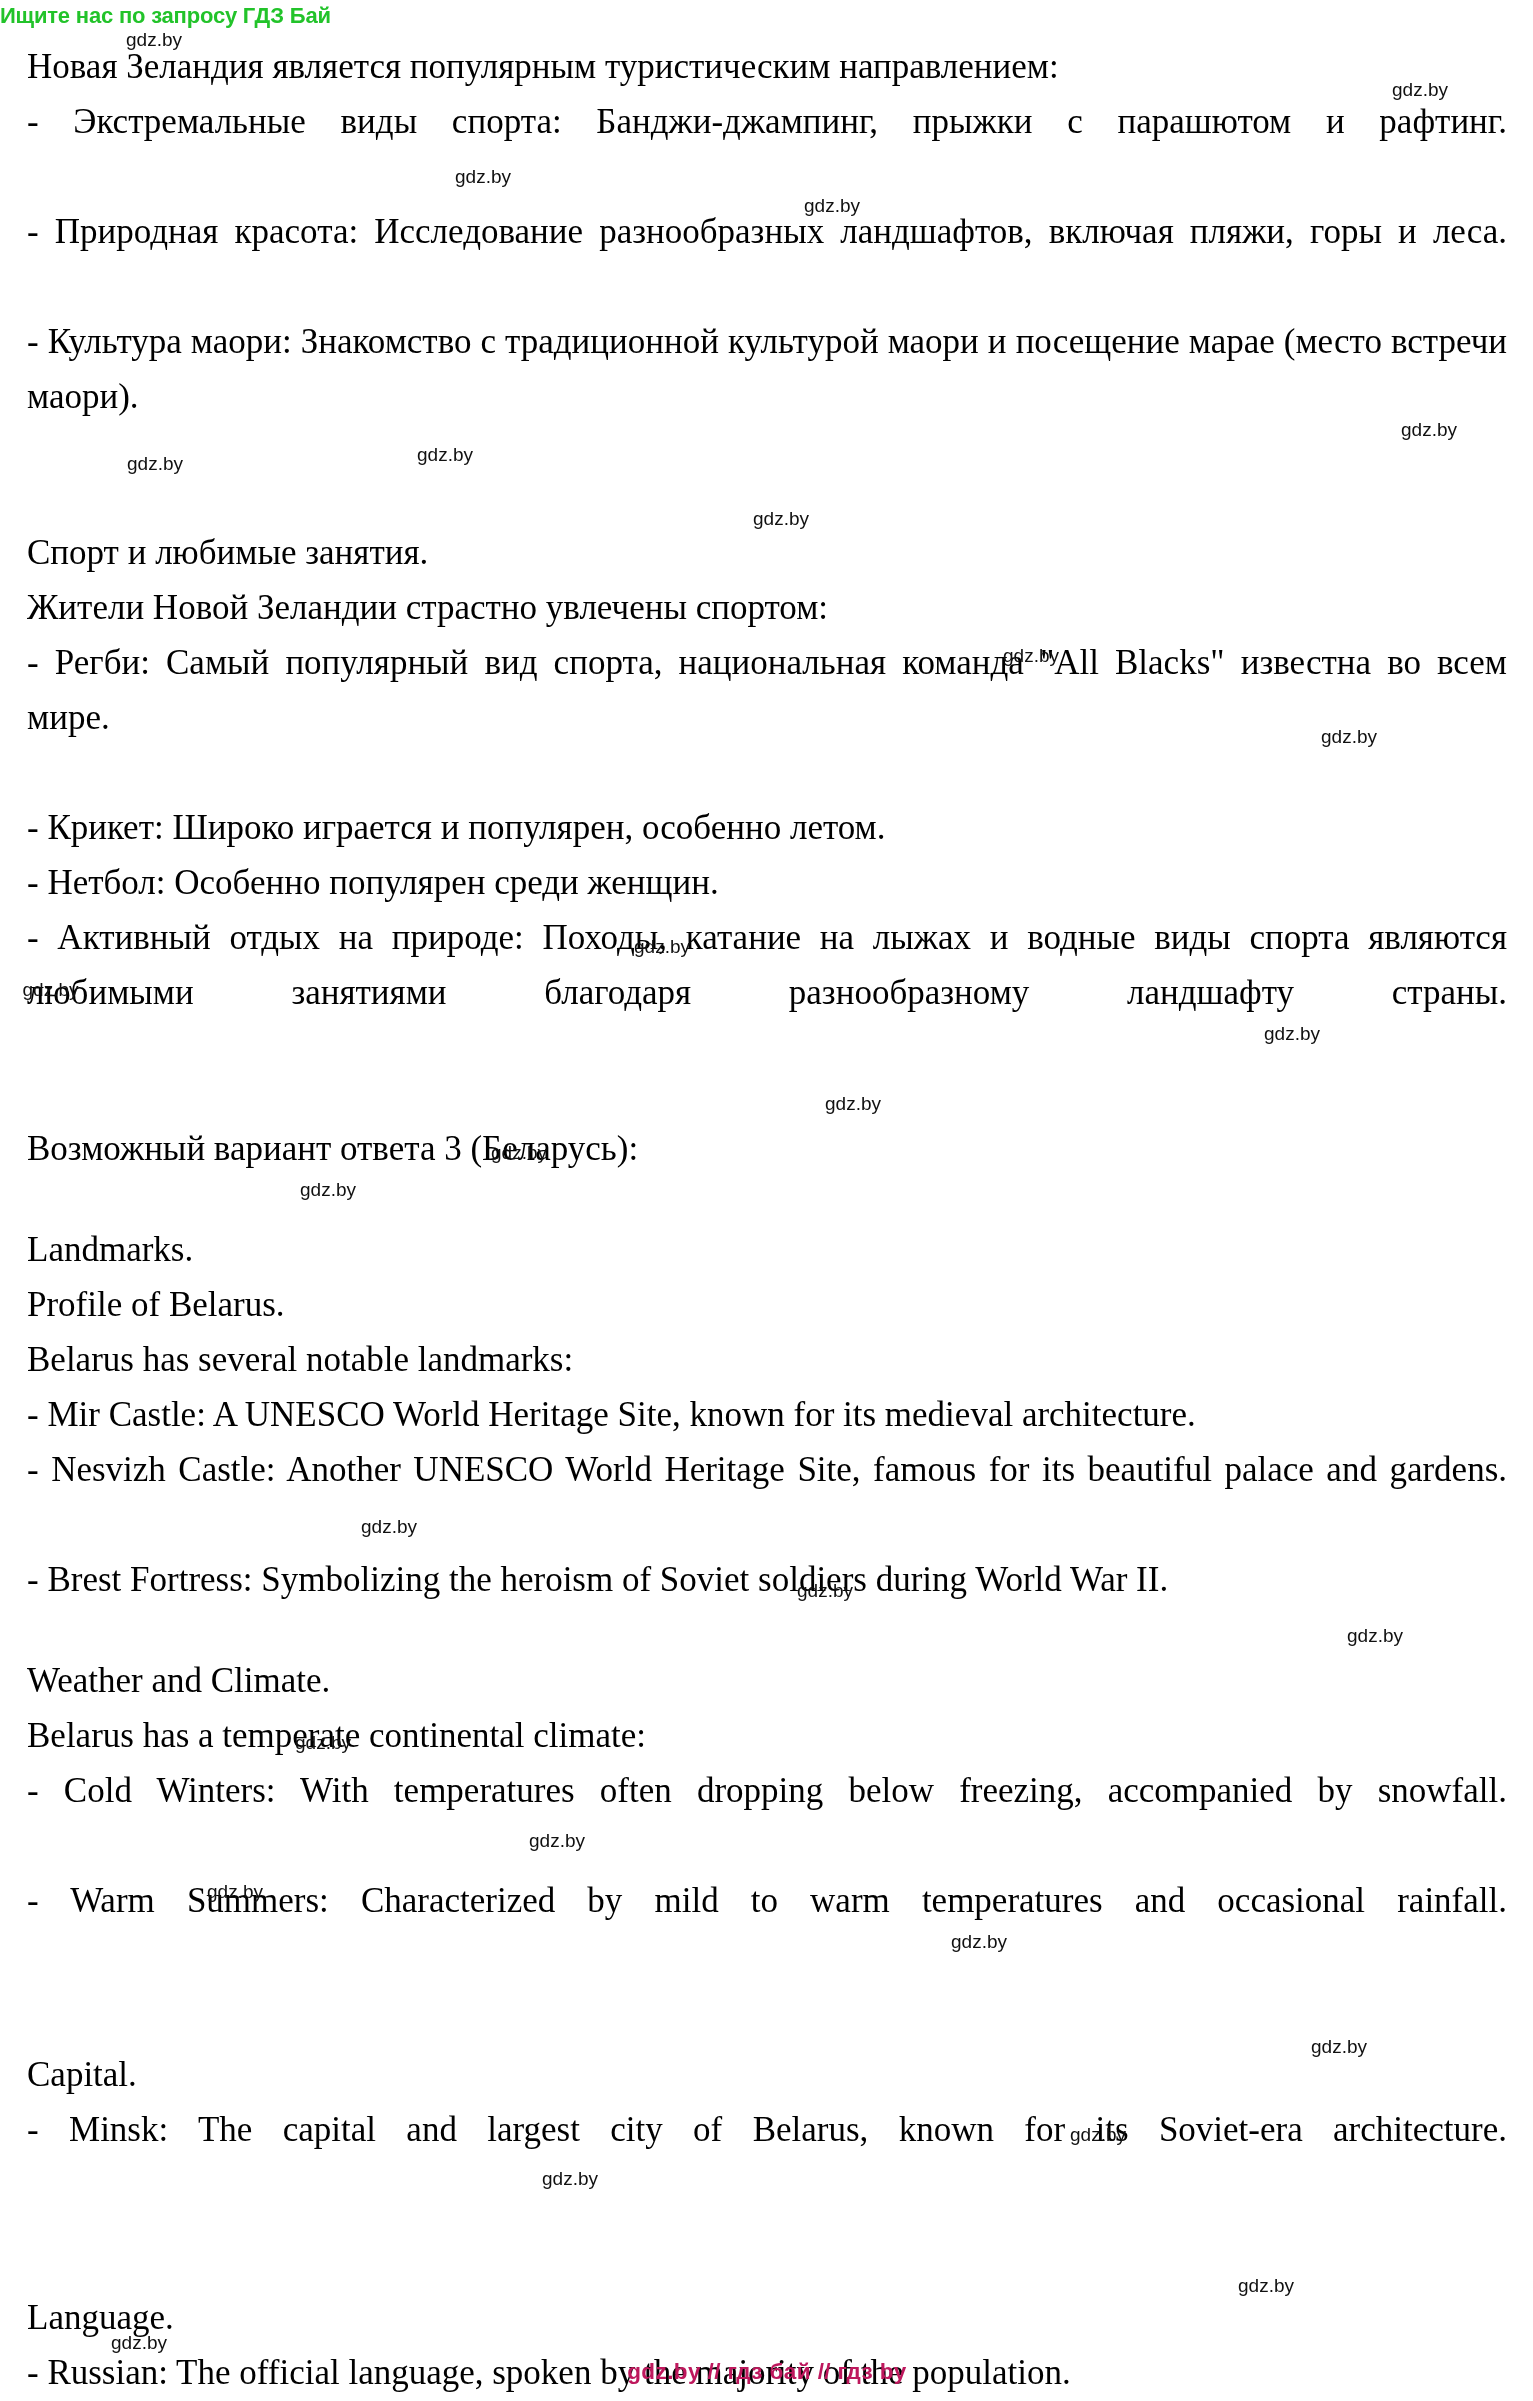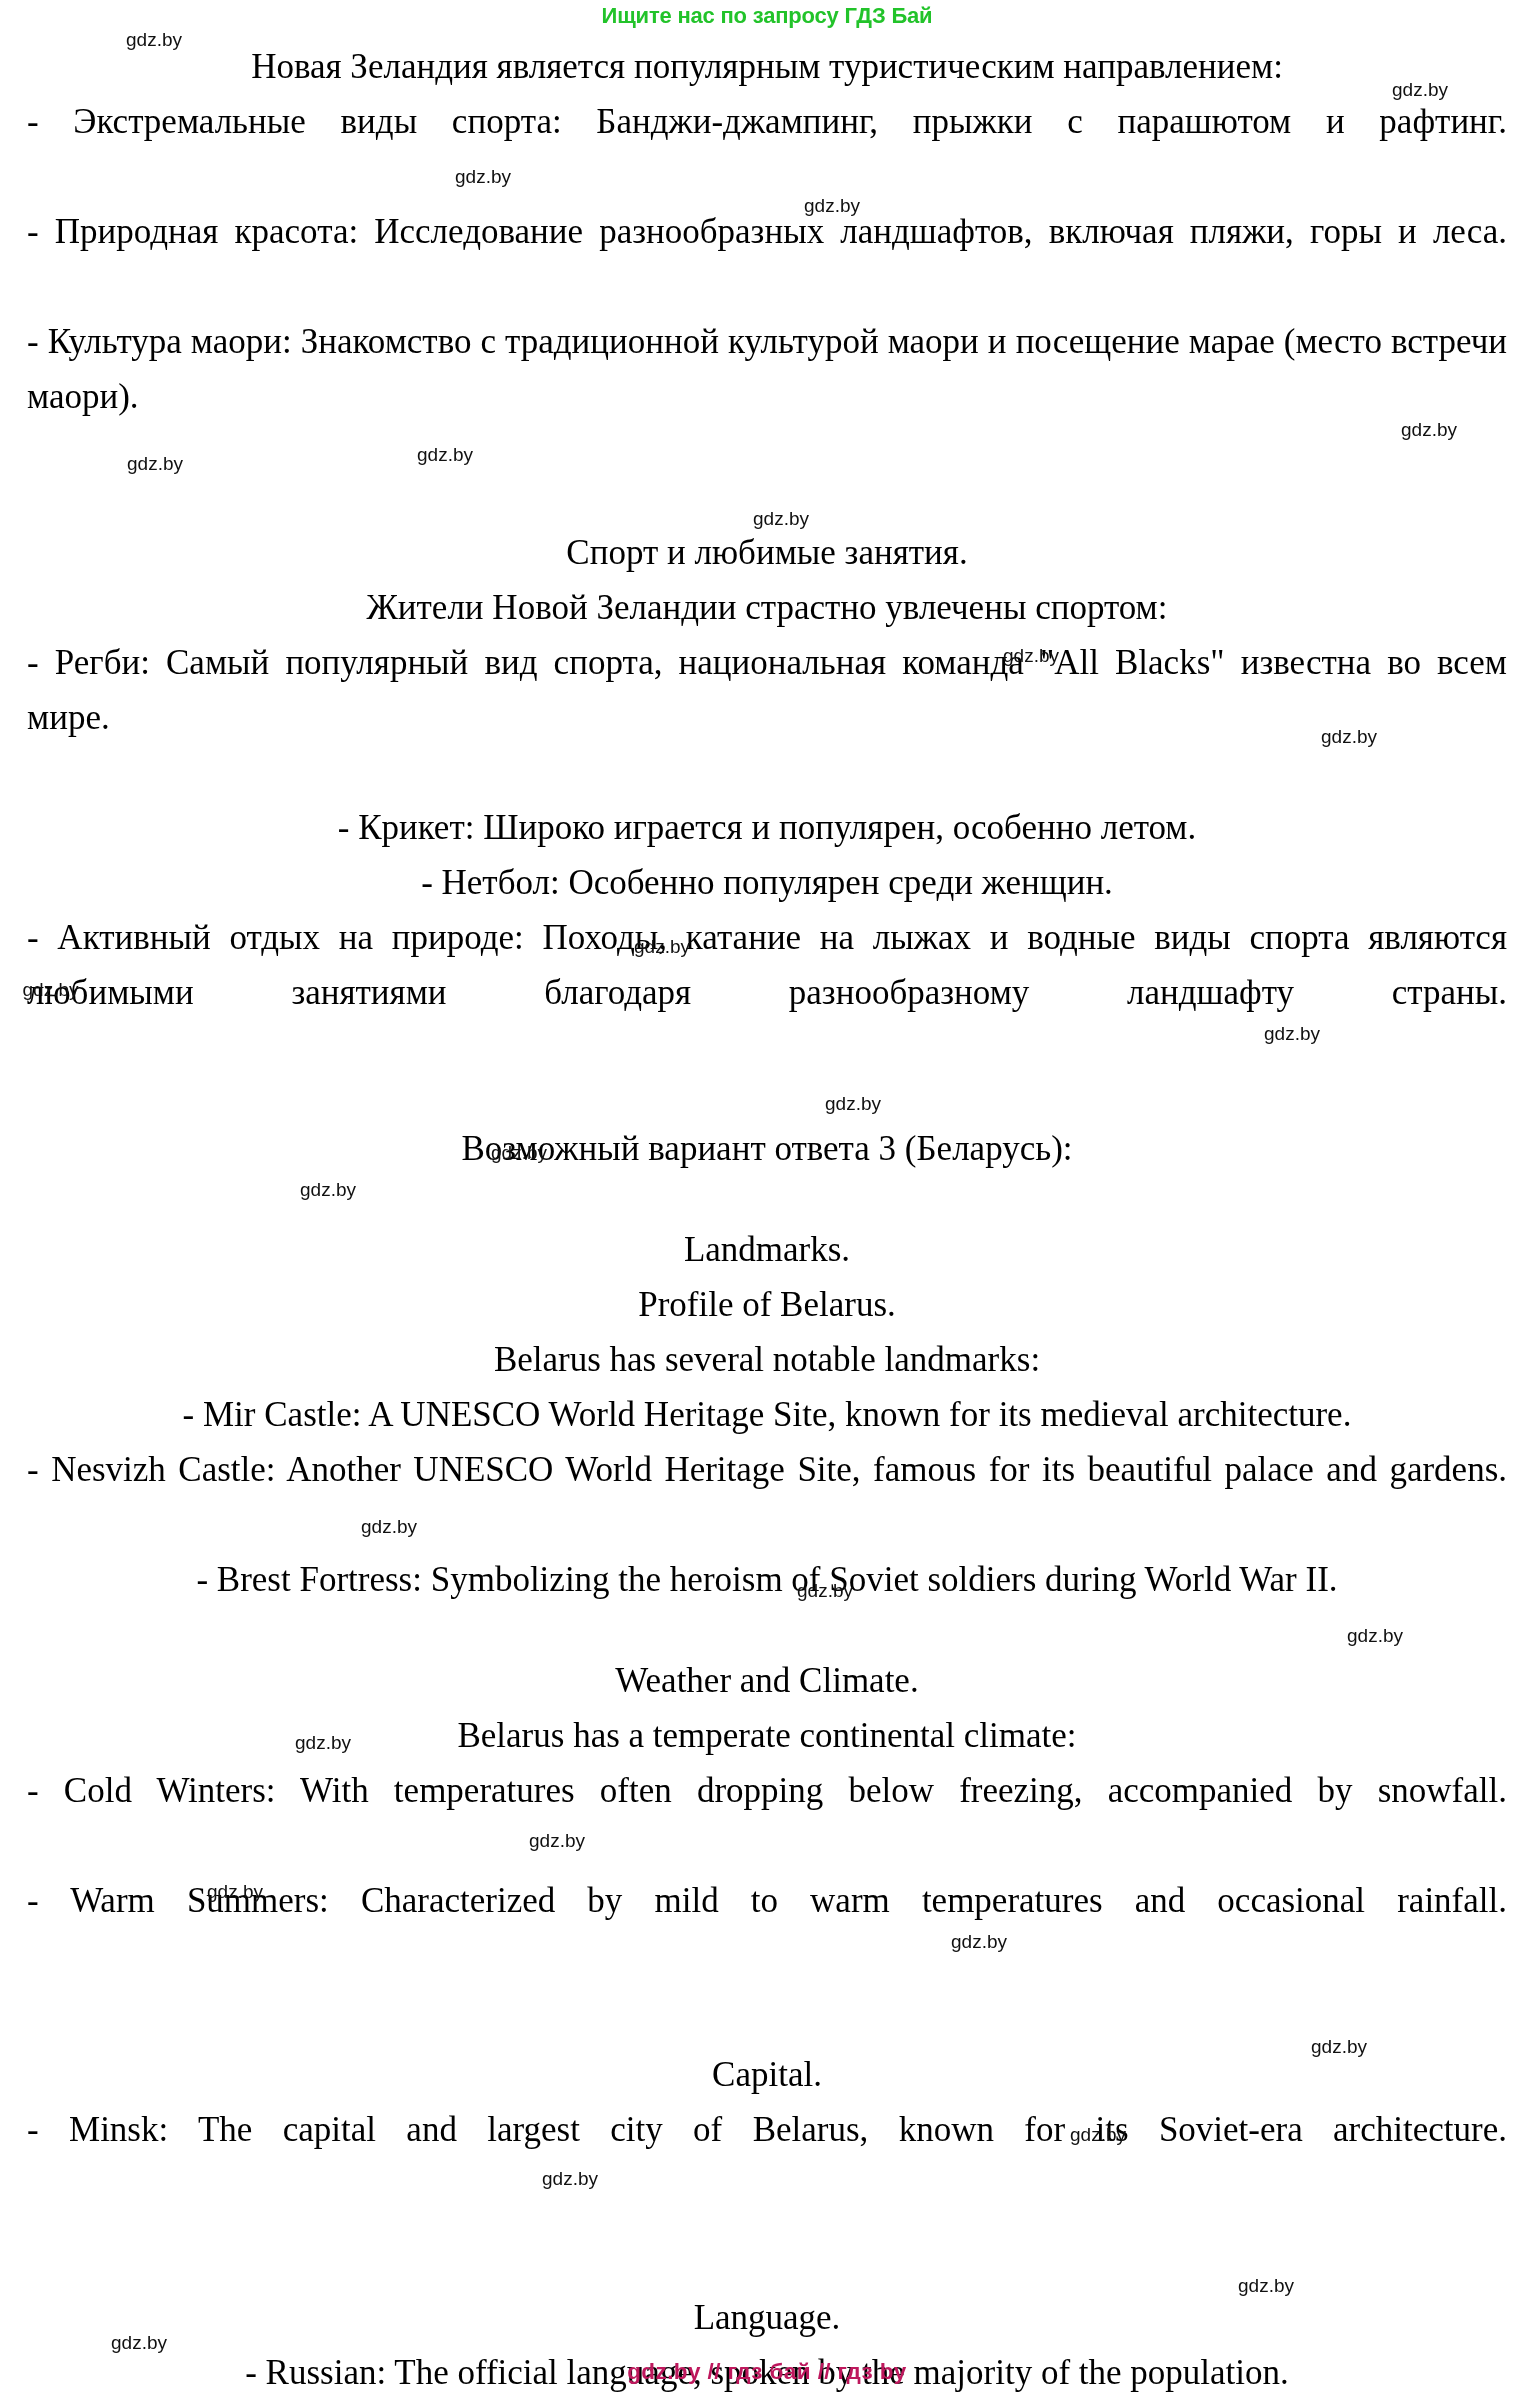--- a/index.html
+++ b/index.html
@@ -15,21 +15,21 @@
     color: #000000;
     overflow: hidden;
   }
 
   
   .promo-banner {
     position: absolute;
     top: 3px;
     left: 0;
     width: 1534px;
-    text-align: center;
+    text-align: left;
     font-family: "Liberation Sans", "DejaVu Sans", sans-serif;
     font-weight: bold;
     font-size: 22px;
     letter-spacing: -0.2px;
     color: #22c32a;
     z-index: 5;
   }
 
   
   .doc {
@@ -50,21 +50,21 @@
     hyphens: none;
     white-space: pre-wrap;
   }
   
   .para::after {
     content: "";
     display: inline-block;
     width: 100%;
   }
   .para.nojust {
-    text-align: center;
+    text-align: left;
   }
   .para.nojust::after { display: none; }
   .spacer-md { height: 46px; }
   .spacer-lg { height: 64px; }
   .spacer-xl { height: 78px; }
 
   
   .wm {
     position: absolute;
     font-family: "Liberation Sans", "DejaVu Sans", sans-serif;

